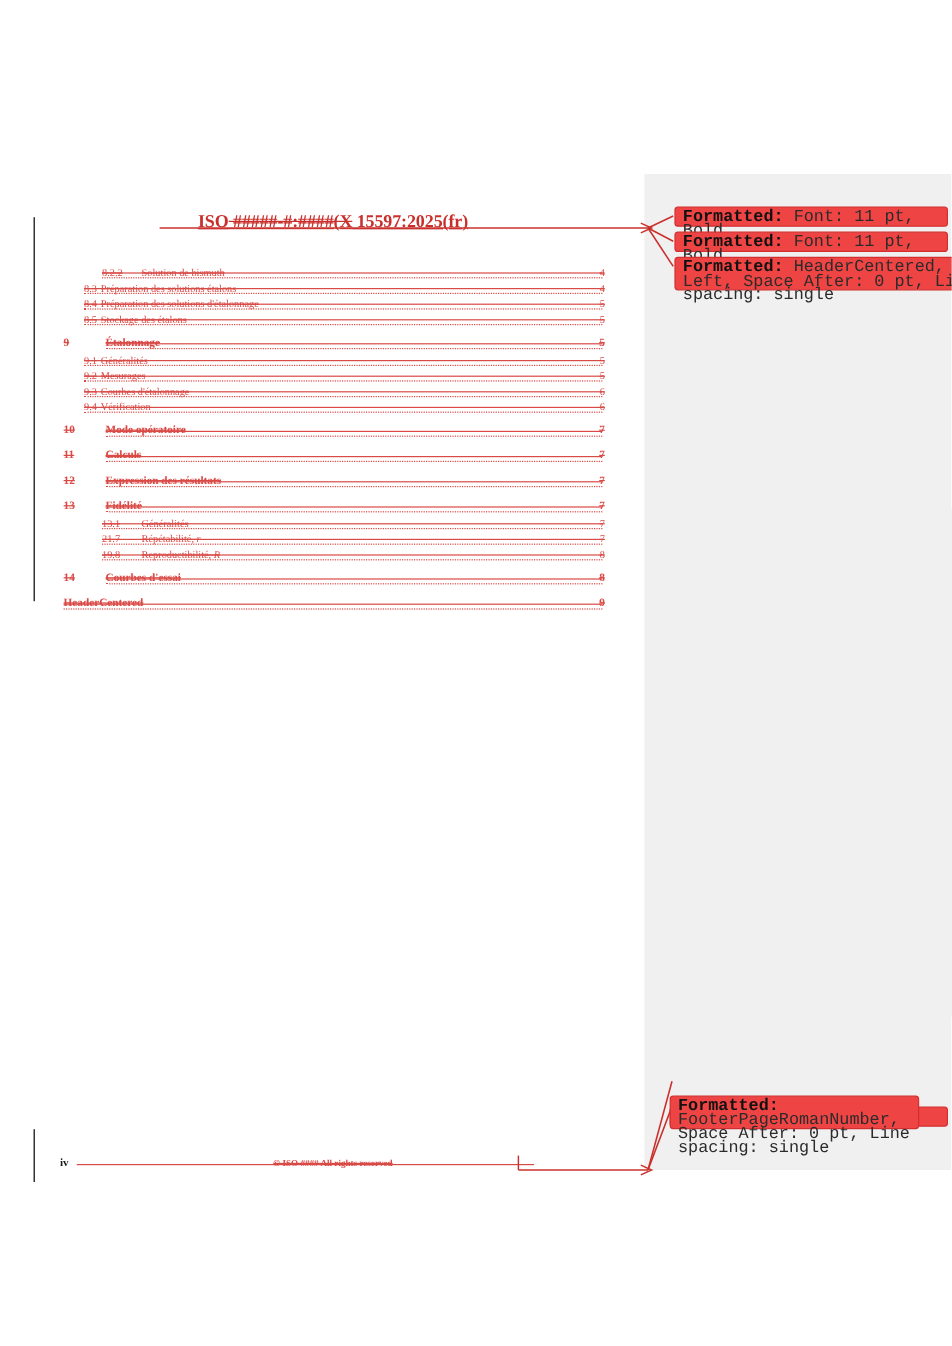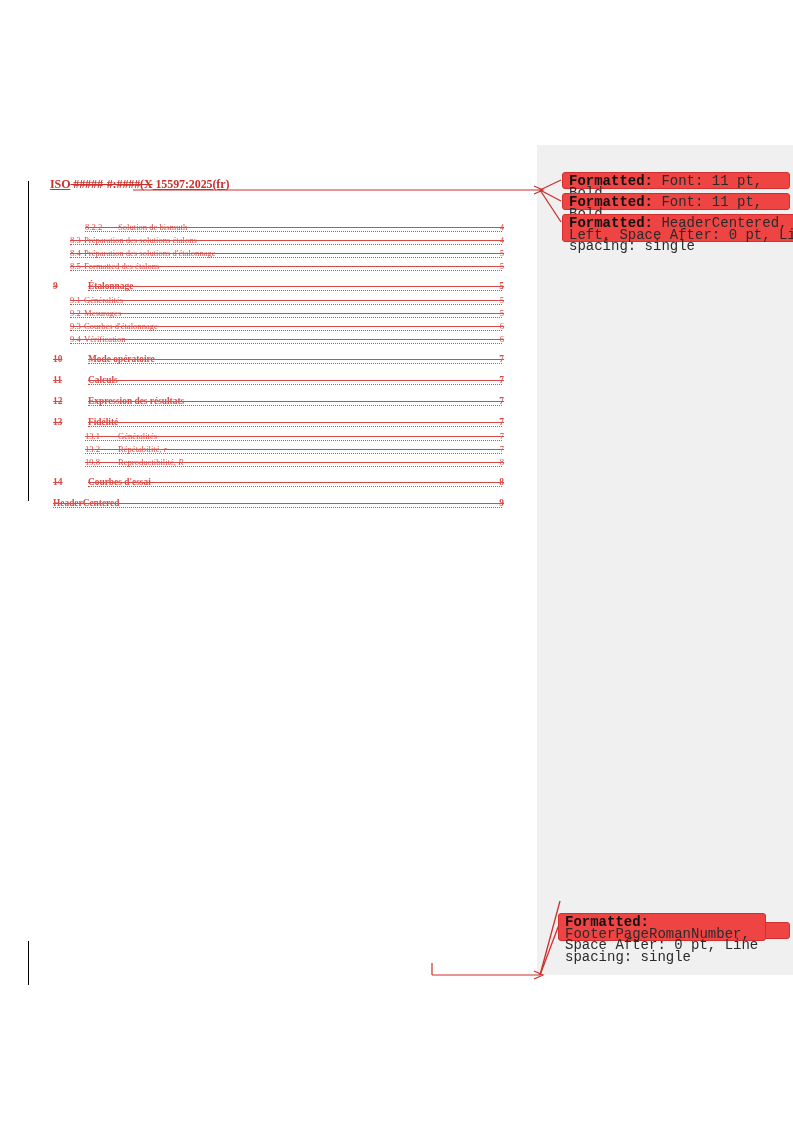--- a/index.html
+++ b/index.html
@@ -65,26 +65,27 @@
     width: 1.3px;
     background: #000000;
   }
 
   
   #doc-header {
     position: absolute;
     left: 50px;
     top: 177px;
     width: 455px;
-    text-align: left;
-    font-size: 12px;
+    text-align: center;
+    font-size: 15px;
     font-weight: bold;
     color: #c9302c;
     white-space: nowrap;
     letter-spacing: -0.1px;
+    text-decoration: underline;
   }
   #doc-header .ins {
     text-decoration: underline;
   }
   #doc-header .del {
     text-decoration: line-through;
   }
 
   
   #toc {
@@ -237,21 +238,21 @@
       </div>
       <div class="toc-row lvl2">
         <span class="toc-num">8.4</span>
         <span class="toc-title">Préparation des solutions d'étalonnage</span>
         <span class="toc-dots"></span>
         <span class="toc-strike"></span>
         <span class="toc-page">5</span>
       </div>
       <div class="toc-row lvl2">
         <span class="toc-num">8.5</span>
-        <span class="toc-title">Formatted des étalons</span>
+        <span class="toc-title">Stockage des étalons</span>
         <span class="toc-dots"></span>
         <span class="toc-strike"></span>
         <span class="toc-page">5</span>
       </div>
       <div class="toc-row lvl1 gap">
         <span class="toc-num">9</span>
         <span class="toc-title">Étalonnage</span>
         <span class="toc-dots"></span>
         <span class="toc-strike"></span>
         <span class="toc-page">5</span>
@@ -313,21 +314,21 @@
         <span class="toc-page">7</span>
       </div>
       <div class="toc-row lvl3">
         <span class="toc-num">13.1</span>
         <span class="toc-title">Généralités</span>
         <span class="toc-dots"></span>
         <span class="toc-strike"></span>
         <span class="toc-page">7</span>
       </div>
       <div class="toc-row lvl3">
-        <span class="toc-num">13.2</span>
+        <span class="toc-num">21.7</span>
         <span class="toc-title">Répétabilité, <i>r</i></span>
         <span class="toc-dots"></span>
         <span class="toc-strike"></span>
         <span class="toc-page">7</span>
       </div>
       <div class="toc-row lvl3">
         <span class="toc-num">19.8</span>
         <span class="toc-title">Reproductibilité, <i>R</i></span>
         <span class="toc-dots"></span>
         <span class="toc-strike"></span>
@@ -342,20 +343,25 @@
       </div>
       <div class="toc-row lvl1 gap nonum">
         <span class="toc-title">HeaderCentered</span>
         <span class="toc-dots"></span>
         <span class="toc-strike"></span>
         <span class="toc-page">9</span>
       </div>
     </div>
 
 
+  <div id="footer-old">
+    <span id="footer-page">iv</span>
+    <span id="footer-old-text">© ISO ####   All rights reserved</span>
+    <span id="footer-old-strike"></span>
+  </div>
 </div>
 
 <div id="comment-panel"></div>
 
 <svg id="leader-svg" viewBox="0 0 793 1122" xmlns="http://www.w3.org/2000/svg">
 
   <path d="M133 190 L540 190" stroke="#c9302c" stroke-width="1.2" fill="none"></path>
 
   <path d="M534 186 L543 190 L534 194" stroke="#c9302c" stroke-width="1.2" fill="none"></path>
 

